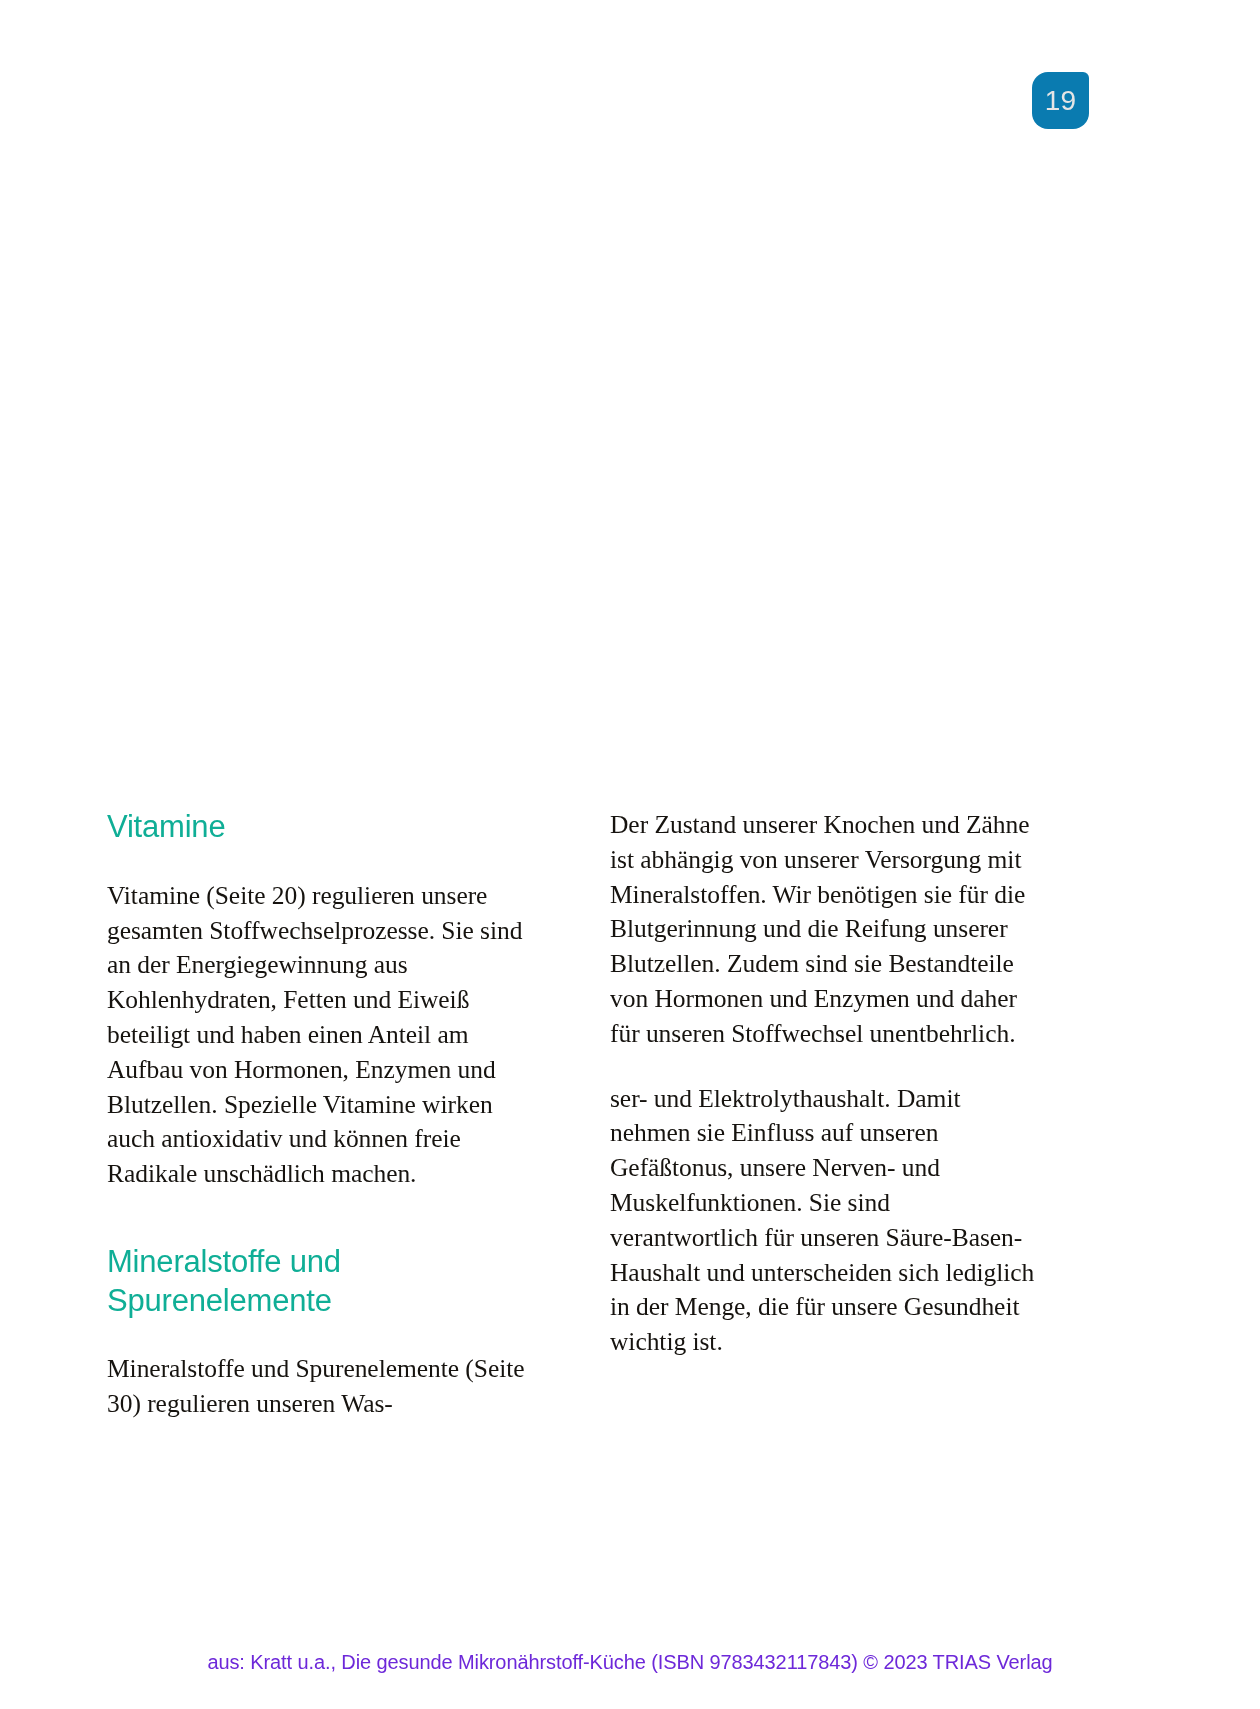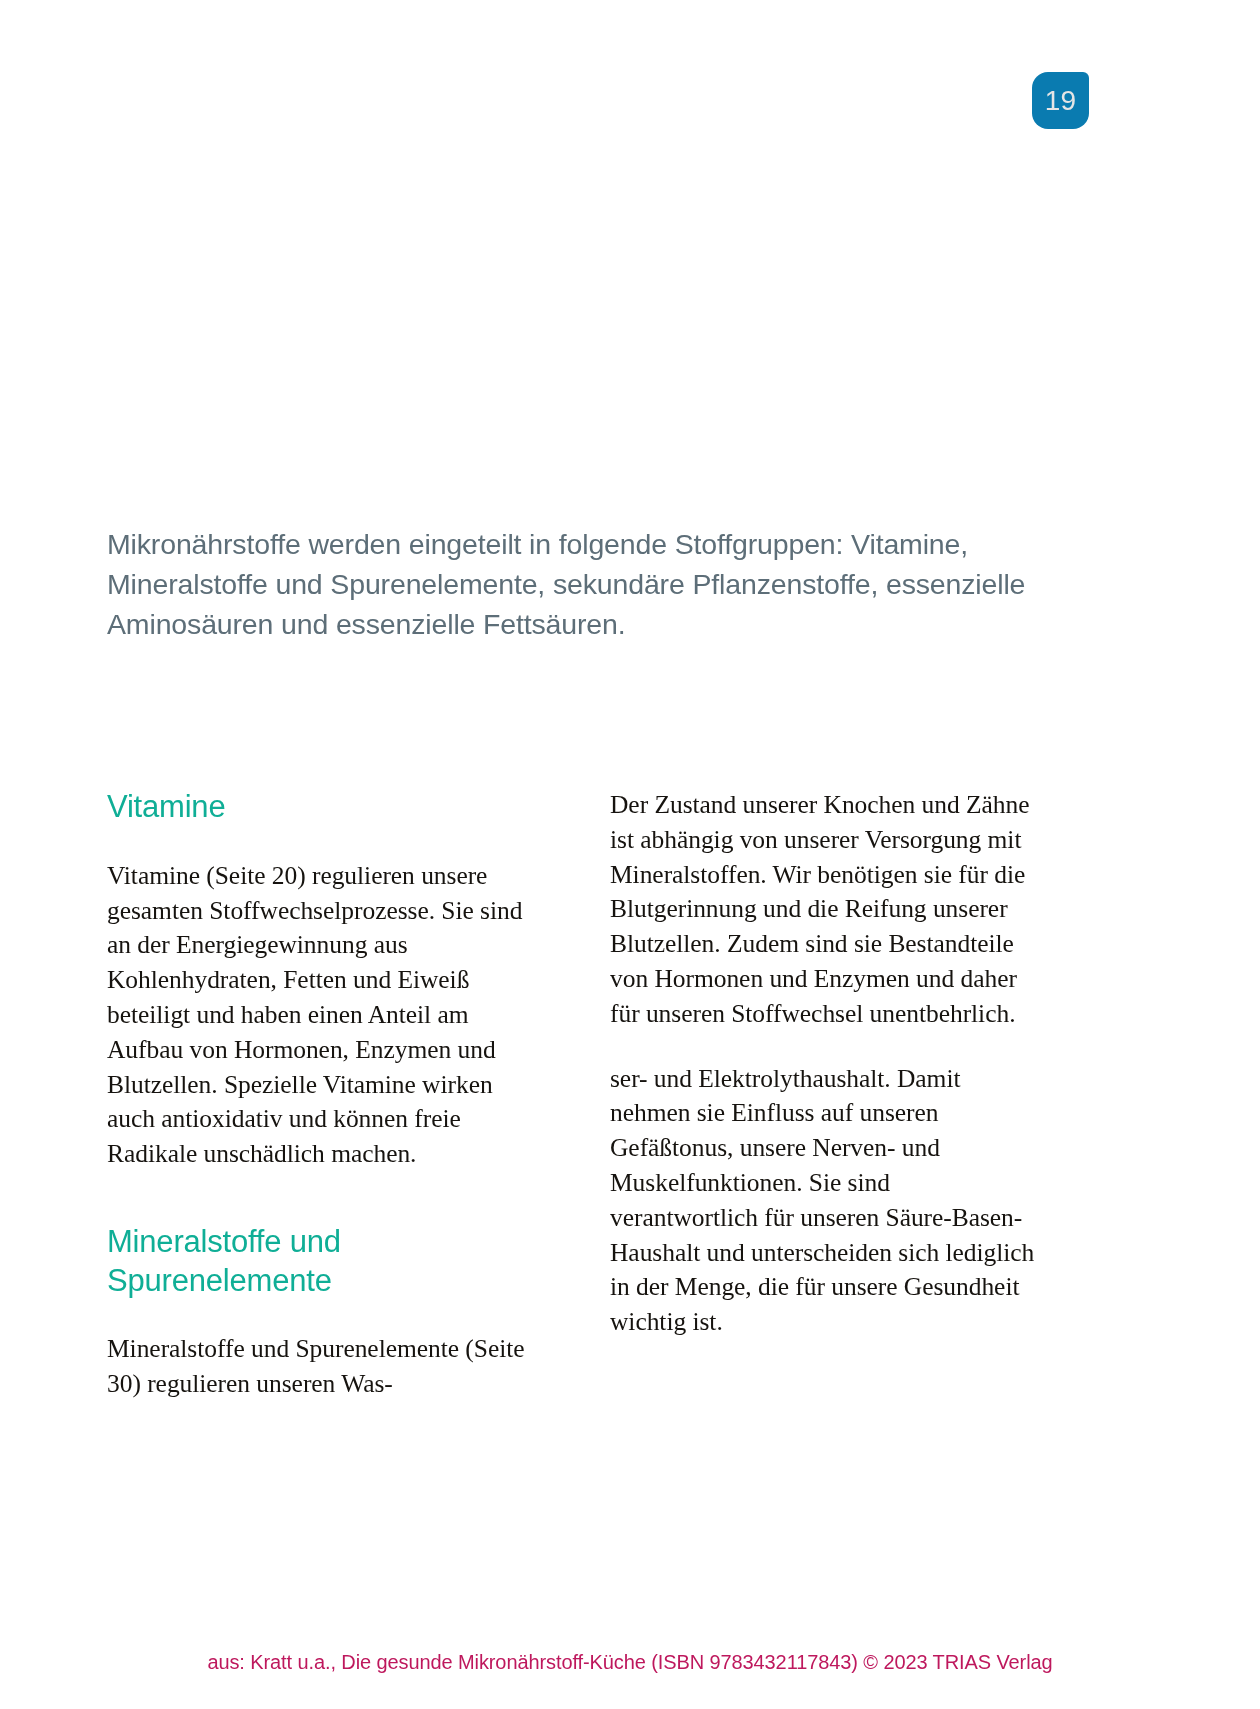--- a/index.html
+++ b/index.html
@@ -60,21 +60,21 @@
     font-family: "Liberation Sans", sans-serif;
     font-weight: 400;
     font-size: 28.5px;
     line-height: 1.42;
     letter-spacing: -0.15px;
   }
 
   
   .columns {
     position: absolute;
-    top: 788px;
+    top: 808px;
     left: 107px;
     width: 930px;
     display: flex;
     gap: 76px;
   }
   .col {
     width: 427px;
   }
 
   .sec-heading {
@@ -101,35 +101,34 @@
   }
   .body-par:last-child { margin-bottom: 0; }
 
   
   .footer-credit {
     position: absolute;
     left: 0;
     right: 0;
     top: 1651px;
     text-align: center;
-    color: #be185d;
+    color: #6d28d9;
     font-family: "Liberation Sans", sans-serif;
     font-size: 20px;
     letter-spacing: -0.1px;
   }
 </style>
 </head>
 <body>
 
 <div class="page">
 
   <div class="page-badge">19</div>
 
 
-  <p class="intro">Mikronährstoffe werden eingeteilt in folgende Stoffgruppen: Vitamine, Mineralstoffe und Spurenelemente, sekundäre Pflanzenstoffe, essenzielle Aminosäuren und essenzielle Fettsäuren.</p>
 
   <div class="columns">
 
     <div class="col">
       <h2 class="sec-heading">Vitamine</h2>
       <p class="body-par">Vitamine (Seite 20) regulieren unsere gesamten Stoffwechselprozesse. Sie sind an der Energiegewinnung aus Kohlenhydraten, Fetten und Eiweiß beteiligt und haben einen Anteil am Aufbau von Hormonen, Enzymen und Blutzellen. Spezielle Vitamine wirken auch antioxidativ und können freie Radikale unschädlich machen.</p>
       <h2 class="sec-heading second">Mineralstoffe und Spurenelemente</h2>
       <p class="body-par">Mineralstoffe und Spurenelemente (Seite 30) regulieren unseren Was-</p>
     </div>
 

